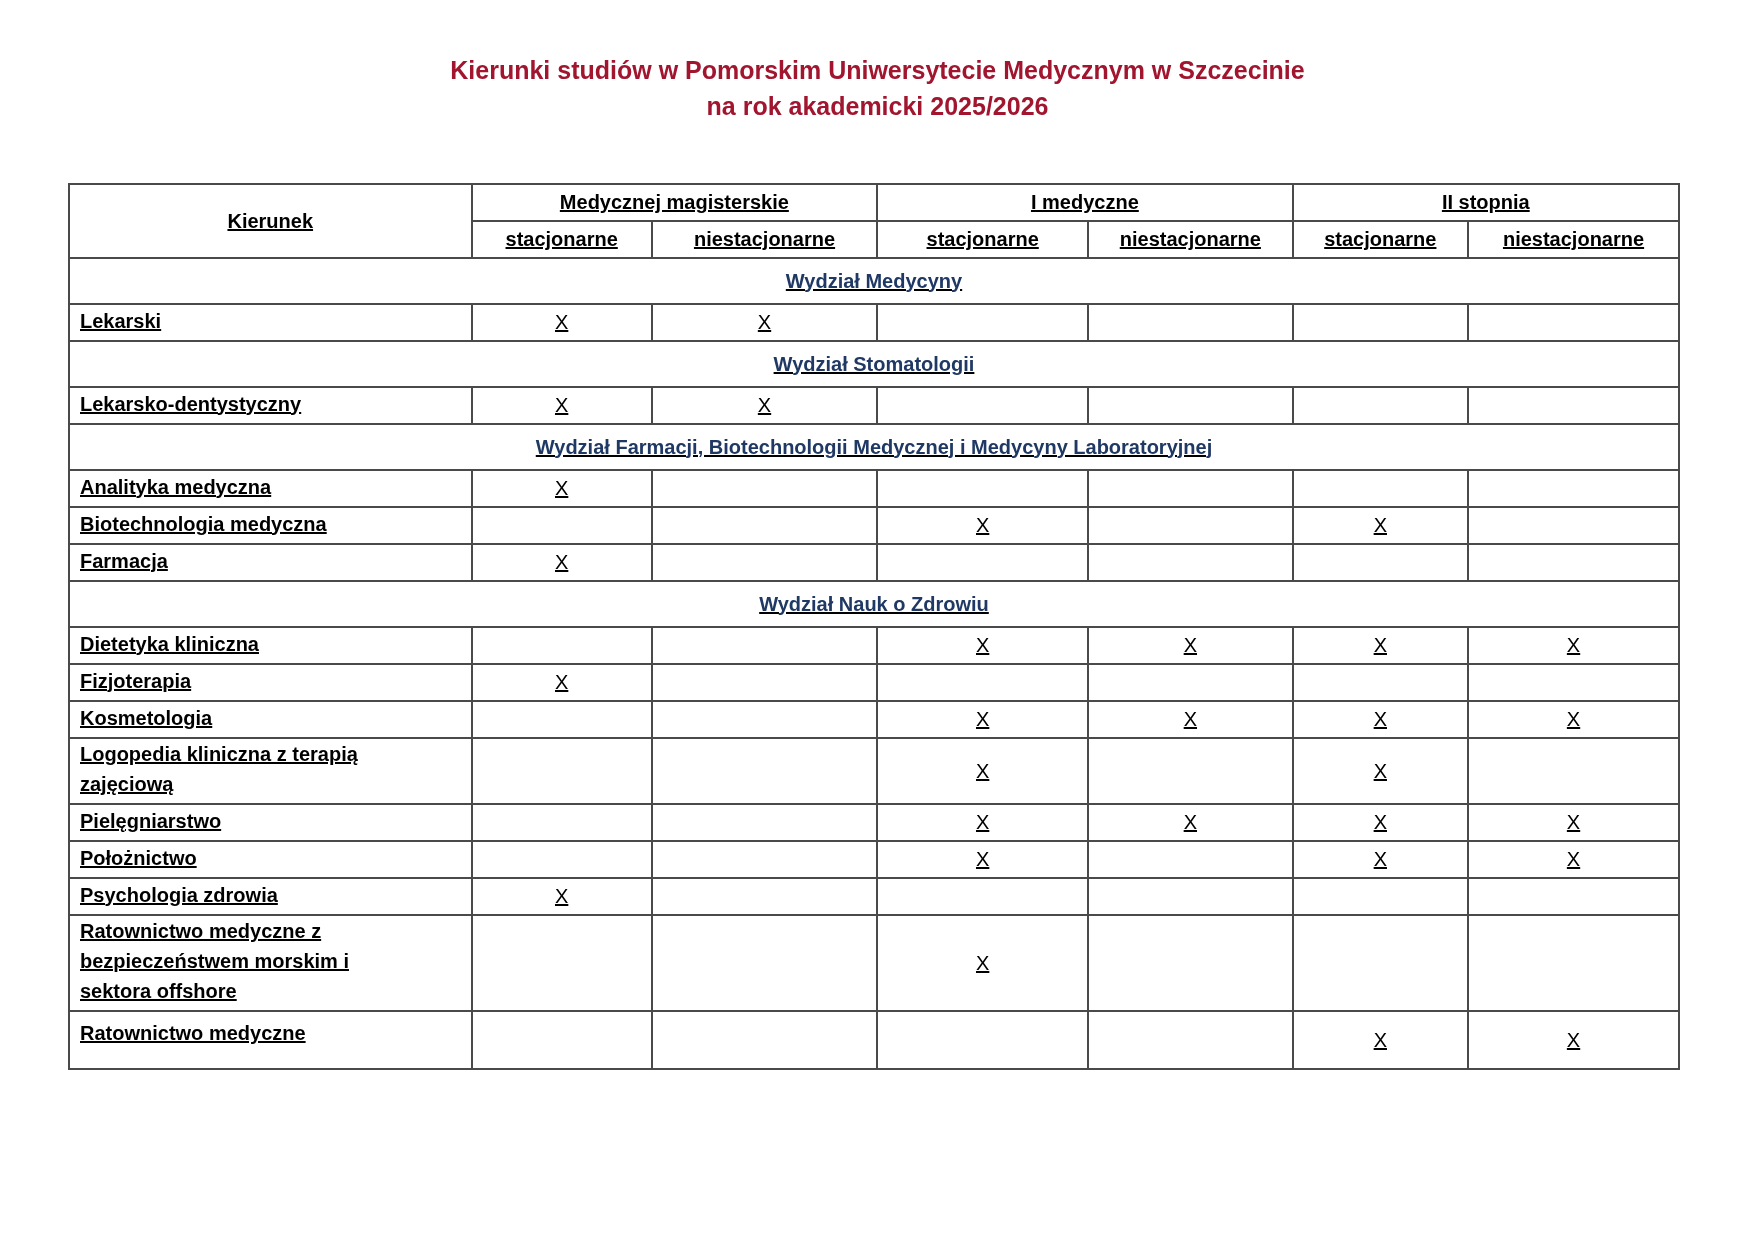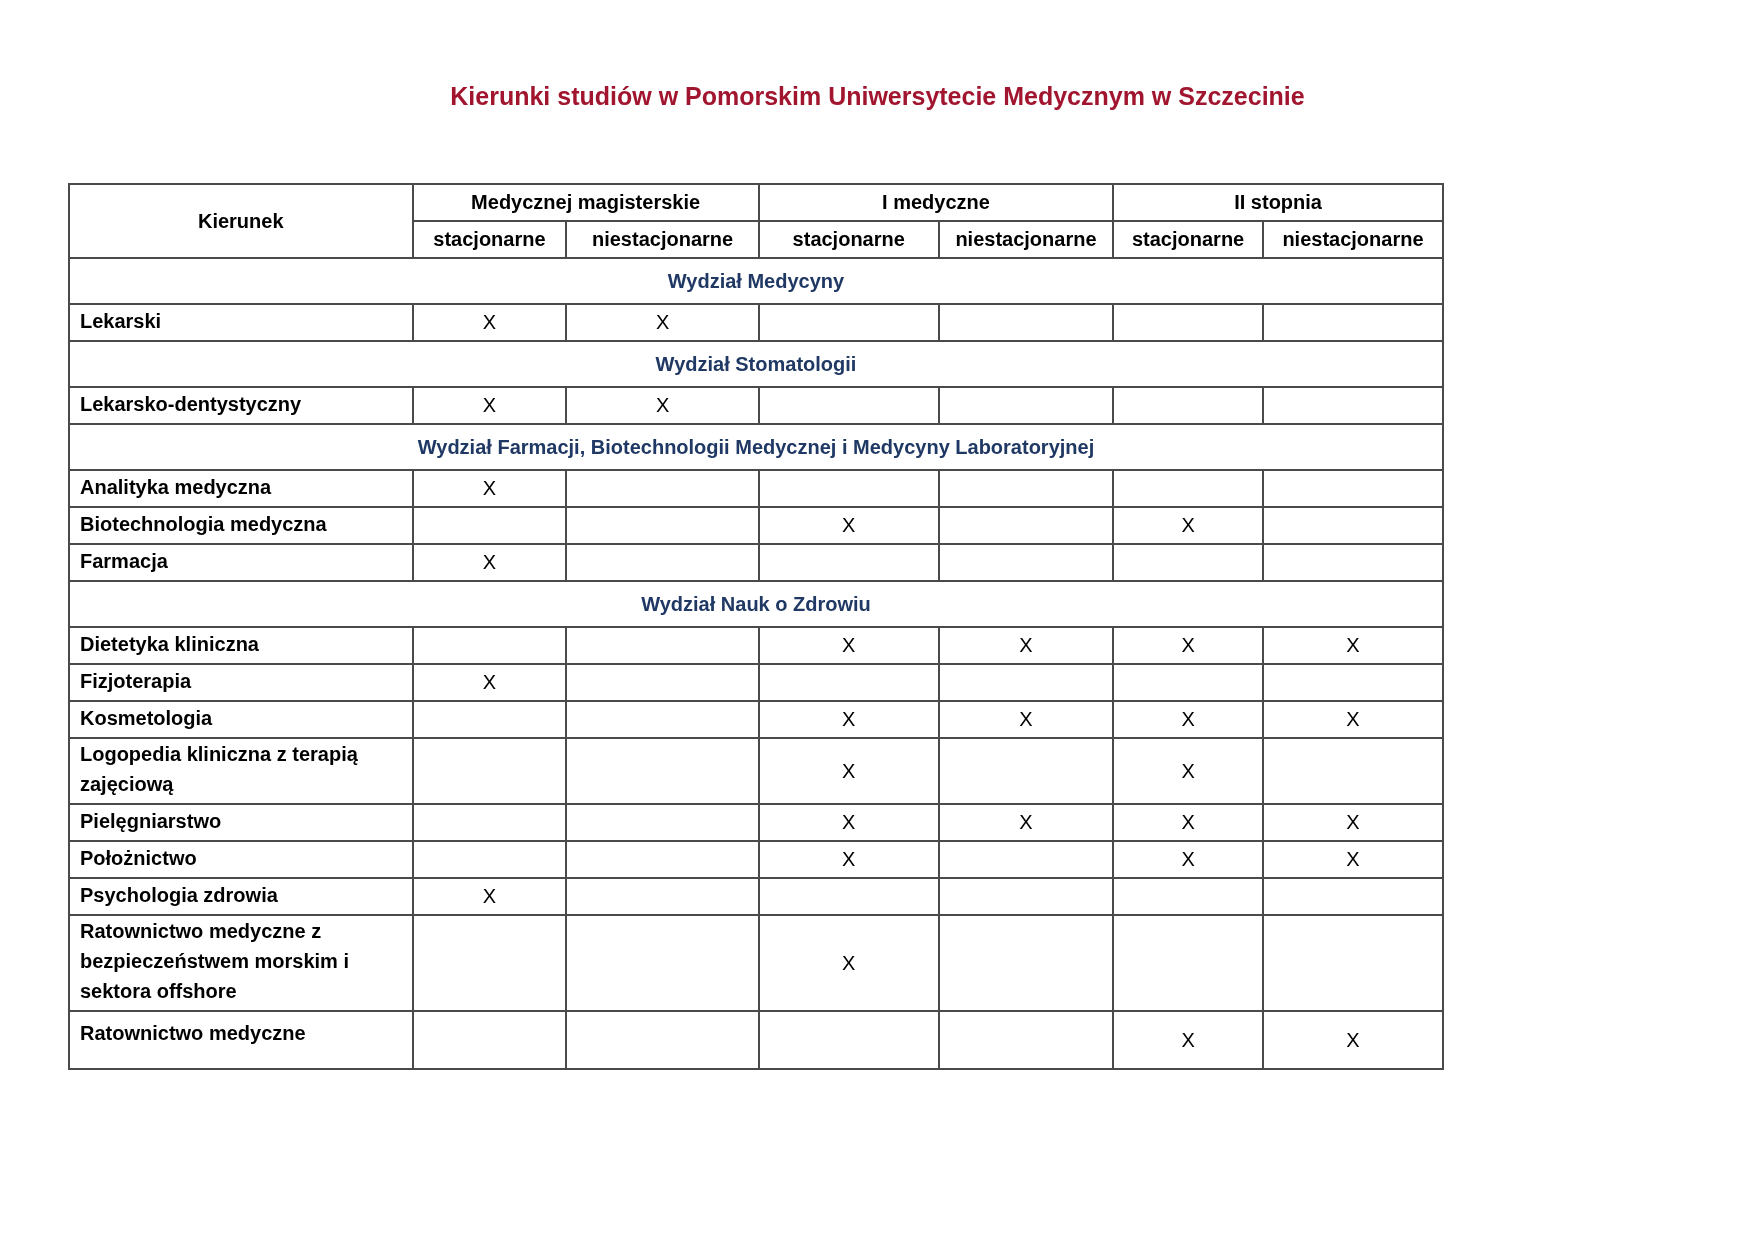--- a/index.html
+++ b/index.html
@@ -10,35 +10,36 @@
     color: #000000;
   }
   .page {
     position: relative;
     width: 1755px;
     height: 1241px;
     background: #ffffff;
     overflow: hidden;
   }
   .doc-title {
-    margin-top: 78px;
+    margin-top: 52px;
     width: 1755px;
     text-align: center;
     color: #A1152F;
     font-size: 25px;
     font-weight: bold;
     line-height: 36px;
   }
   table.programs {
     position: absolute;
     left: 68px;
     top: 183px;
-    width: 1376px;
+    width: 1612px;
     border-collapse: collapse;
     table-layout: fixed;
+    text-decoration: underline;
   }
   table.programs th,
   table.programs td {
     border: 2px solid #4a4a4a;
     box-sizing: border-box;
     font-size: 20px;
     overflow: hidden;
   }
   col.c0 { width: 25.0%; }
   col.c1 { width: 11.2%; }
@@ -78,20 +79,21 @@
   tbody tr:last-child td { height: 58px; }
   tbody tr:last-child td.label { vertical-align: top; padding-top: 6px; border-radius: 6px; }
 </style>
 </head>
 <body>
 
 <div class="page">
 
   <div class="doc-title">
     <div>Kierunki studiów w Pomorskim Uniwersytecie Medycznym w Szczecinie</div>
+    <div>na rok akademicki 2025/2026</div>
   </div>
 
   <table class="programs">
     <colgroup>
       <col class="c0">
         <col class="c1">
         <col class="c2">
         <col class="c3">
         <col class="c4">
         <col class="c5">

